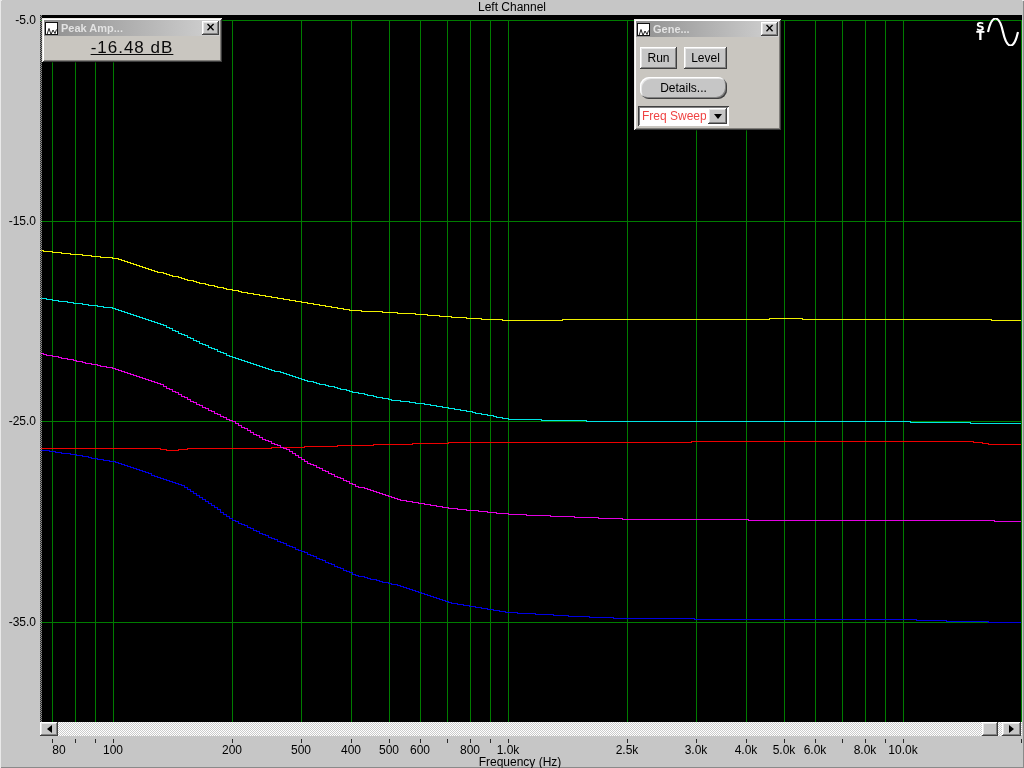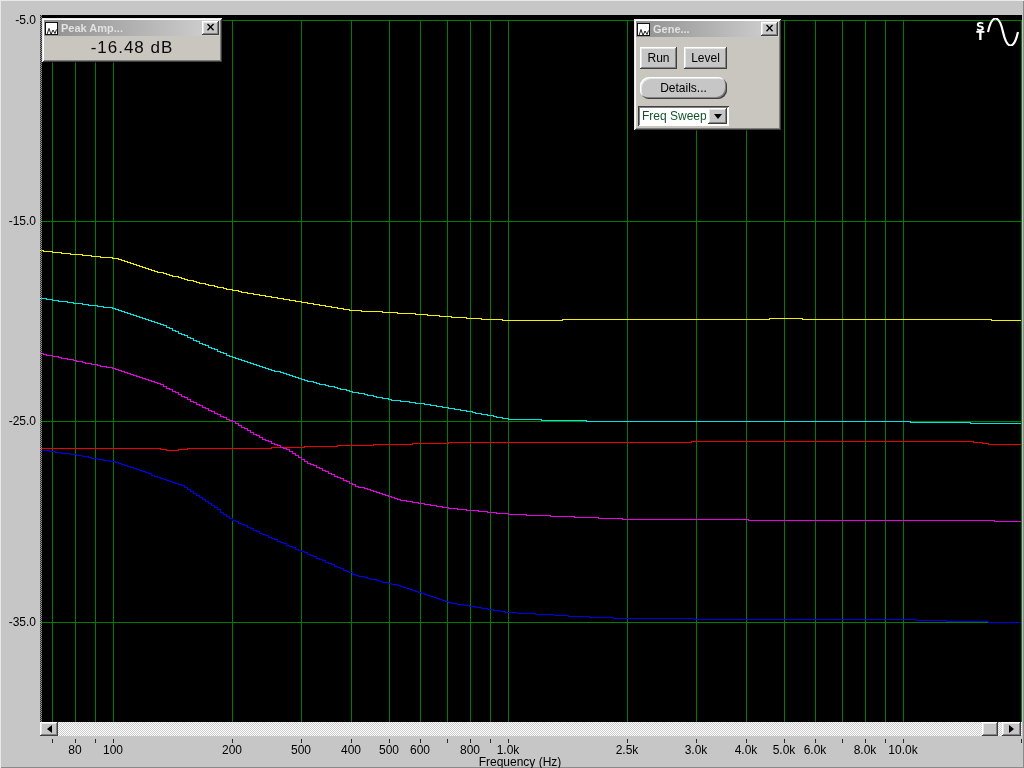--- a/index.html
+++ b/index.html
@@ -43,39 +43,42 @@
   .mw-titlebar{position:absolute;left:2px;top:2px;right:2px;height:16px;
     background:linear-gradient(90deg,#8f8f8f,#d2d2d2);display:flex;align-items:center;padding:0 1px;}
   .mw-title{flex:1;font-size:11px;font-weight:bold;color:#e3e3e3;margin-left:3px;white-space:nowrap;overflow:hidden;
     text-shadow:0 0 1px #9a9a9a;}
   .mw-icon{width:13px;height:13px;background:#fff;border:1px solid #111;box-sizing:border-box;flex:none;}
   .mw-close{width:17px;height:14px;flex:none;background:#c6c6c6;color:#000;font-size:12px;font-weight:bold;line-height:13px;
     text-align:center;font-family:"DejaVu Sans",sans-serif;
     box-shadow:inset -1px -1px 0 #404040, inset 1px 1px 0 #ffffff, inset -2px -2px 0 #828282, inset 2px 2px 0 #e6e6e6;}
   #peak-window{left:42px;top:18px;width:132px;height:44px;}
   #peak-value{position:absolute;left:2px;top:18px;right:2px;height:40px;line-height:24px;text-align:center;
-    font-size:17px;letter-spacing:1px;color:#0a0a0a;}
+    font-size:17px;letter-spacing:1px;color:#0a0a0a;text-decoration:underline;}
   #gen-window{left:634px;top:19px;width:99px;height:111px;}
   .pbtn{position:absolute;background:#c6c6c6;font-size:12px;color:#000;text-align:center;border:none;
     font-family:"Liberation Sans",sans-serif;
     box-shadow:inset -1px -1px 0 #404040, inset 1px 1px 0 #ffffff, inset -2px -2px 0 #828282, inset 2px 2px 0 #e6e6e6;}
   #gen-run{left:6px;top:28px;width:37px;height:22px;}
   #gen-level{left:50px;top:28px;width:43px;height:22px;}
   #gen-details{left:6px;top:58px;width:87px;height:22px;border-radius:9px;}
   #gen-dropdown{position:absolute;left:4px;top:87px;width:91px;height:20px;background:#fff;display:flex;
     box-shadow:inset 1px 1px 0 #404040, inset -1px -1px 0 #fff, inset 2px 2px 0 #828282;}
-  #gen-dropdown-text{flex:1;font-size:12px;line-height:20px;padding-left:4px;color:#14532d;white-space:nowrap;overflow:hidden;}
+  #gen-dropdown-text{flex:1;font-size:12px;line-height:20px;padding-left:4px;color:#ef4444;white-space:nowrap;overflow:hidden;}
   #gen-dropdown-btn{width:19px;height:16px;margin:2px;flex:none;background:#c6c6c6;display:flex;align-items:center;justify-content:center;
     box-shadow:inset -1px -1px 0 #404040, inset 1px 1px 0 #ffffff, inset -2px -2px 0 #828282, inset 2px 2px 0 #e6e6e6;}
 </style>
 </head>
 <body>
 
 <div id="screen">
 
+  <div id="main-titlebar">
+    <span>Left Channel</span>
+  </div>
 
   <div id="yaxis">
       <div class="ylabel" style="top: 13px;">-5.0</div>
       <div class="ylabel" style="top: 214px;">-15.0</div>
       <div class="ylabel" style="top: 414px;">-25.0</div>
       <div class="ylabel" style="top: 615px;">-35.0</div>
     </div>
 
   <div id="plot">
     <svg id="chart" width="982" height="707" viewBox="0 0 982 707" shape-rendering="crispEdges">
@@ -153,21 +156,21 @@
       <div class="xtick" style="left: 587px;"></div>
       <div class="xtick" style="left: 656px;"></div>
       <div class="xtick" style="left: 706px;"></div>
       <div class="xtick" style="left: 744px;"></div>
       <div class="xtick" style="left: 775px;"></div>
       <div class="xtick" style="left: 802px;"></div>
       <div class="xtick" style="left: 825px;"></div>
       <div class="xtick" style="left: 845px;"></div>
       <div class="xtick" style="left: 863px;"></div>
       <div class="xtick" style="left: 981px;"></div>
-      <div class="xlabel" style="left: 35px;">80</div>
+      <div class="xlabel" style="left: 19px;">80</div>
       <div class="xlabel" style="left: 73px;">100</div>
       <div class="xlabel" style="left: 192px;">200</div>
       <div class="xlabel" style="left: 261px;">500</div>
       <div class="xlabel" style="left: 311px;">400</div>
       <div class="xlabel" style="left: 349px;">500</div>
       <div class="xlabel" style="left: 380px;">600</div>
       <div class="xlabel" style="left: 430px;">800</div>
       <div class="xlabel" style="left: 468px;">1.0k</div>
       <div class="xlabel" style="left: 587px;">2.5k</div>
       <div class="xlabel" style="left: 656px;">3.0k</div>

